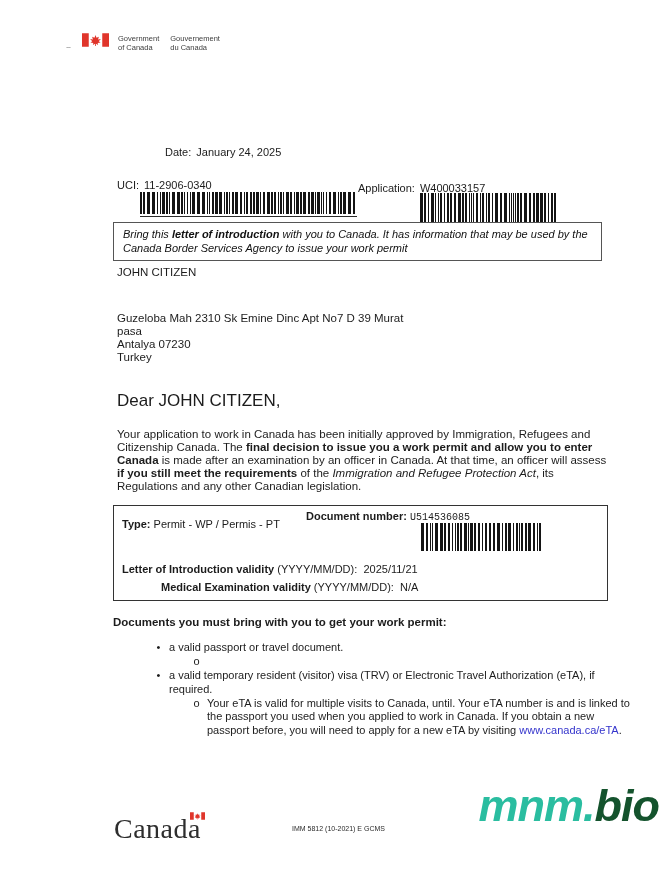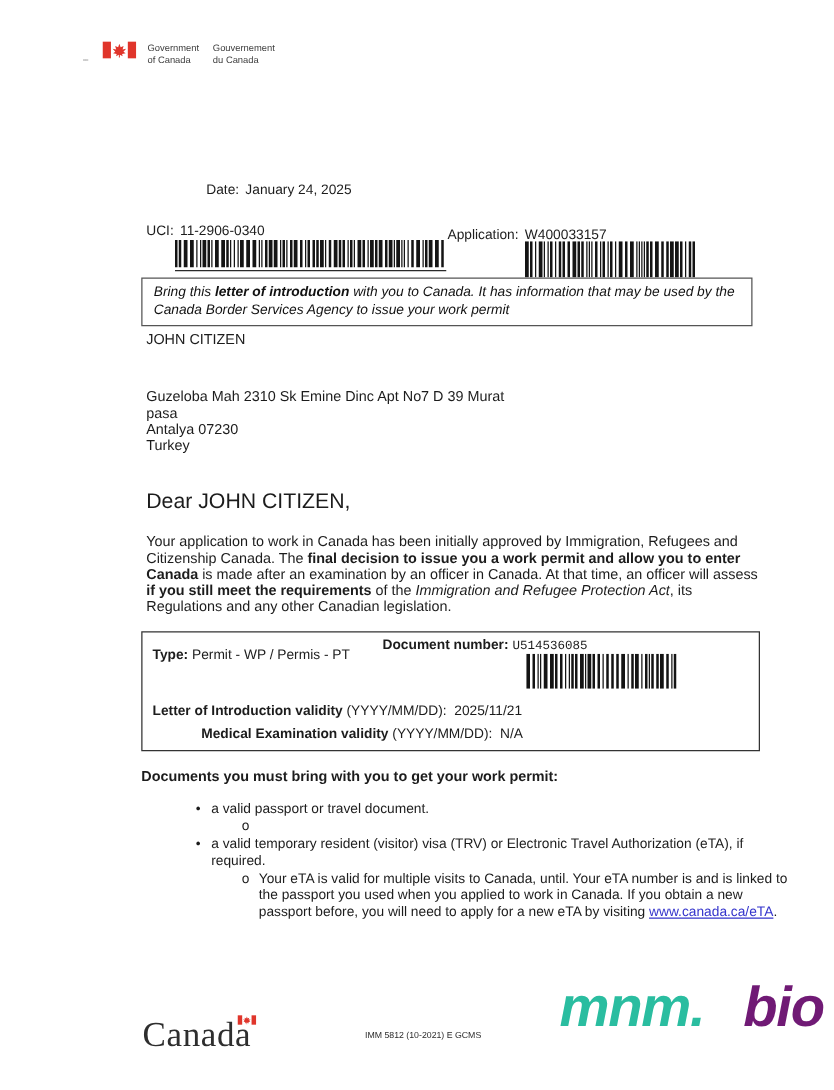--- a/index.html
+++ b/index.html
@@ -42,21 +42,21 @@
   .docnum-val{font-size:10px;font-family:Liberation Mono, monospace;}
   .bc-doc{left:307px;top:17px;width:121px;height:28px;}
   .loi-line{left:8px;top:57px;font-size:11px;}
   .med-line{left:8px;top:75px;font-size:11px;margin-left:39px;}
   
   .docs-heading{left:113px;top:616px;font-size:11.5px;font-weight:bold;}
   .list{left:155px;top:641px;width:478px;font-size:11px;line-height:13.6px;}
   .li{display:flex;gap:7px;margin:0 0 0.5px 0;}
   .li .marker{flex:0 0 auto;width:7px;text-align:center;}
   .lvl2{margin-left:38px;}
-  .link{color:#3434cc;text-decoration:underline;cursor:pointer;text-align:center;}
+  .link{color:#3434cc;cursor:pointer;text-align:center;}
   
   .wordmark{left:114px;top:813px;font-family:"Liberation Serif",serif;font-size:28px;color:#2e2e2e;letter-spacing:0.5px;}
   .wm-wrap{position:relative;display:inline-block;}
   .wm-flag{position:absolute;right:-4px;top:-1px;width:15px;height:8px;}
   .imm-line{left:292px;top:825px;font-size:7px;color:#2b2b2b;}
   .watermark{right:8px;top:780px;font-size:45px;font-weight:bold;letter-spacing:-1px;white-space:nowrap;}
   .wm-teal{font-style:italic;}
   .wm-dark{font-style:italic;}
 </style>
 </head>
@@ -296,16 +296,16 @@
       <span>Canada</span>
       <svg class="wm-flag" viewBox="0 0 40 20" xmlns="http://www.w3.org/2000/svg">
         <rect x="0" y="0" width="10" height="20" fill="#e0352b"></rect>
         <rect x="30" y="0" width="10" height="20" fill="#e0352b"></rect>
         <polygon fill="#e0352b" points="20,2.5 21.5,6.8 25,5.3 23.8,9.3 28,8.6 24.8,12 27.5,13.8 23.2,14.6 23.9,17.5 20.6,15.5 20.6,19 19.4,19 19.4,15.5 16.1,17.5 16.8,14.6 12.5,13.8 15.2,12 12,8.6 16.2,9.3 15,5.3 18.5,6.8"></polygon>
       </svg>
     </span>
   </div>
   <div class="abs imm-line">IMM 5812 (10-2021) E GCMS</div>
   <div class="abs watermark">
-    <span class="wm-teal" style="color: rgb(42, 189, 160);">mnm.</span><span class="wm-dark" style="color: #701a75; margin-left: 31px;">bio</span>
+    <span class="wm-teal" style="color: rgb(42, 189, 160);">mnm.</span><span class="wm-dark" style="color: #14532d;">bio</span>
   </div>
 
 </div>
 
 </body></html>

